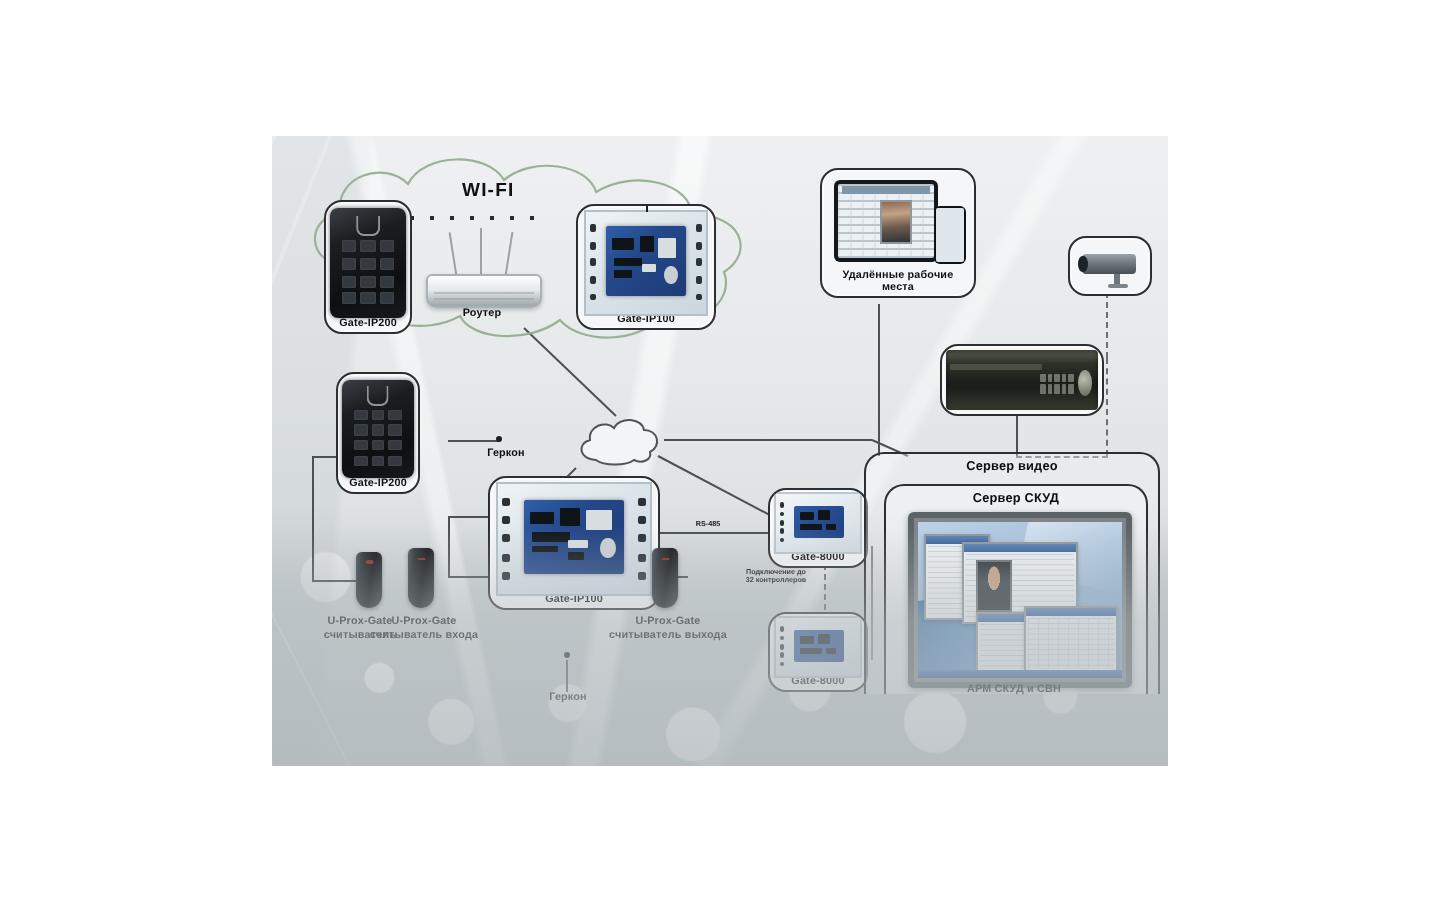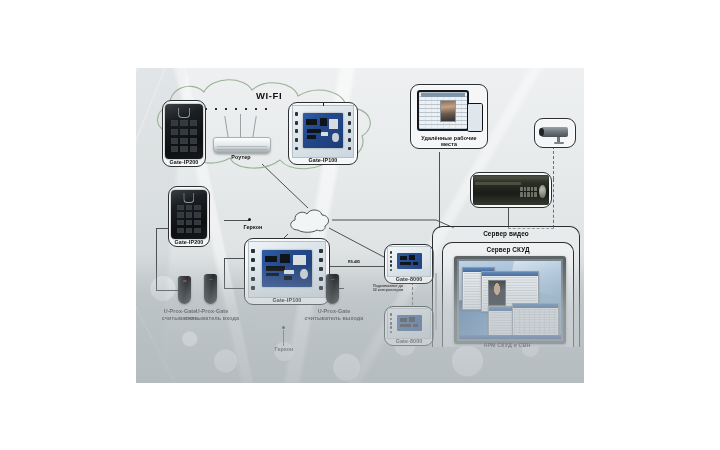--- a/index.html
+++ b/index.html
@@ -253,21 +253,21 @@
       <div class="dash-h" style="left:372px;top:160px;width:46px;"></div>
     </div>
 
     <svg id="wifiCloud" viewBox="0 0 248 100">
       <path d="M24,58 C6,58 4,36 22,32 C20,14 44,6 56,18 C64,2 96,2 104,16
                C118,4 146,8 150,22 C170,10 198,18 198,34 C222,32 230,52 214,62
                C220,78 198,92 182,84 C172,98 142,98 132,86 C116,98 88,96 82,84
                C64,94 38,88 36,74 C28,78 22,70 24,58 Z" fill="none" stroke="#96ae93" stroke-width="1.1" opacity=".95"></path>
     </svg>
 
-    <div id="wifiLabel" style="left:95px;top:22px;margin-left:25px;">WI-FI</div>
+    <div id="wifiLabel" style="left:95px;top:22px;">WI-FI</div>
 
     <div class="layer">
       <div style="position:absolute;left:69px;top:40px;width:2px;height:2px;background:#2a2e30;"></div>
       <div style="position:absolute;left:79px;top:40px;width:2px;height:2px;background:#2a2e30;"></div>
       <div style="position:absolute;left:89px;top:40px;width:2px;height:2px;background:#2a2e30;"></div>
       <div style="position:absolute;left:99px;top:40px;width:2px;height:2px;background:#2a2e30;"></div>
       <div style="position:absolute;left:109px;top:40px;width:2px;height:2px;background:#2a2e30;"></div>
       <div style="position:absolute;left:119px;top:40px;width:2px;height:2px;background:#2a2e30;"></div>
       <div style="position:absolute;left:129px;top:40px;width:2px;height:2px;background:#2a2e30;"></div>
     </div>

